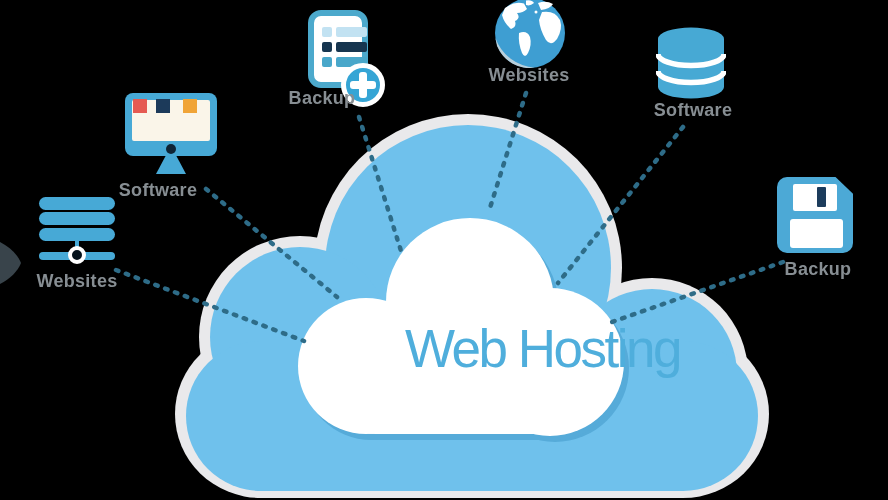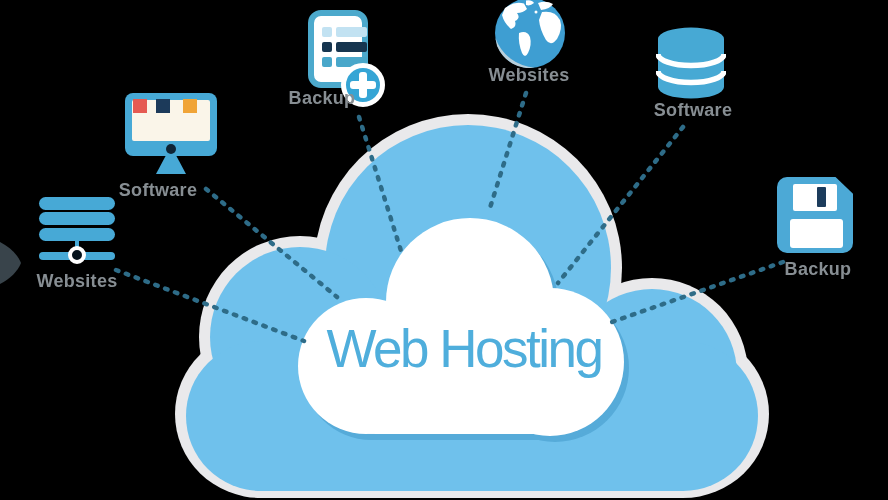--- a/index.html
+++ b/index.html
@@ -5,21 +5,21 @@
   html,body{margin:0;padding:0;background:#000;}
   .stage{
     position:relative;width:888px;height:500px;background:#000;
     overflow:hidden;font-family:"Liberation Sans",sans-serif;
   }
   svg.bg{position:absolute;left:0;top:0;}
 
   
   .title{
     position:absolute;left:248px;top:322px;width:432px;
-    text-align:center;font-size:53px;line-height:1;
+    text-align:right;font-size:53px;line-height:1;
     letter-spacing:-2.5px;color:#4FAEDC;font-weight:400;white-space:nowrap;
   }
 
   
   .label{
     position:absolute;color:#878E93;font-size:18px;font-weight:700;
     text-align:center;letter-spacing:.3px;
   }
   .lbl-servers  {left:27px; top:271px;width:100px;}
   .lbl-software {left:108px;top:180px;width:100px;}

